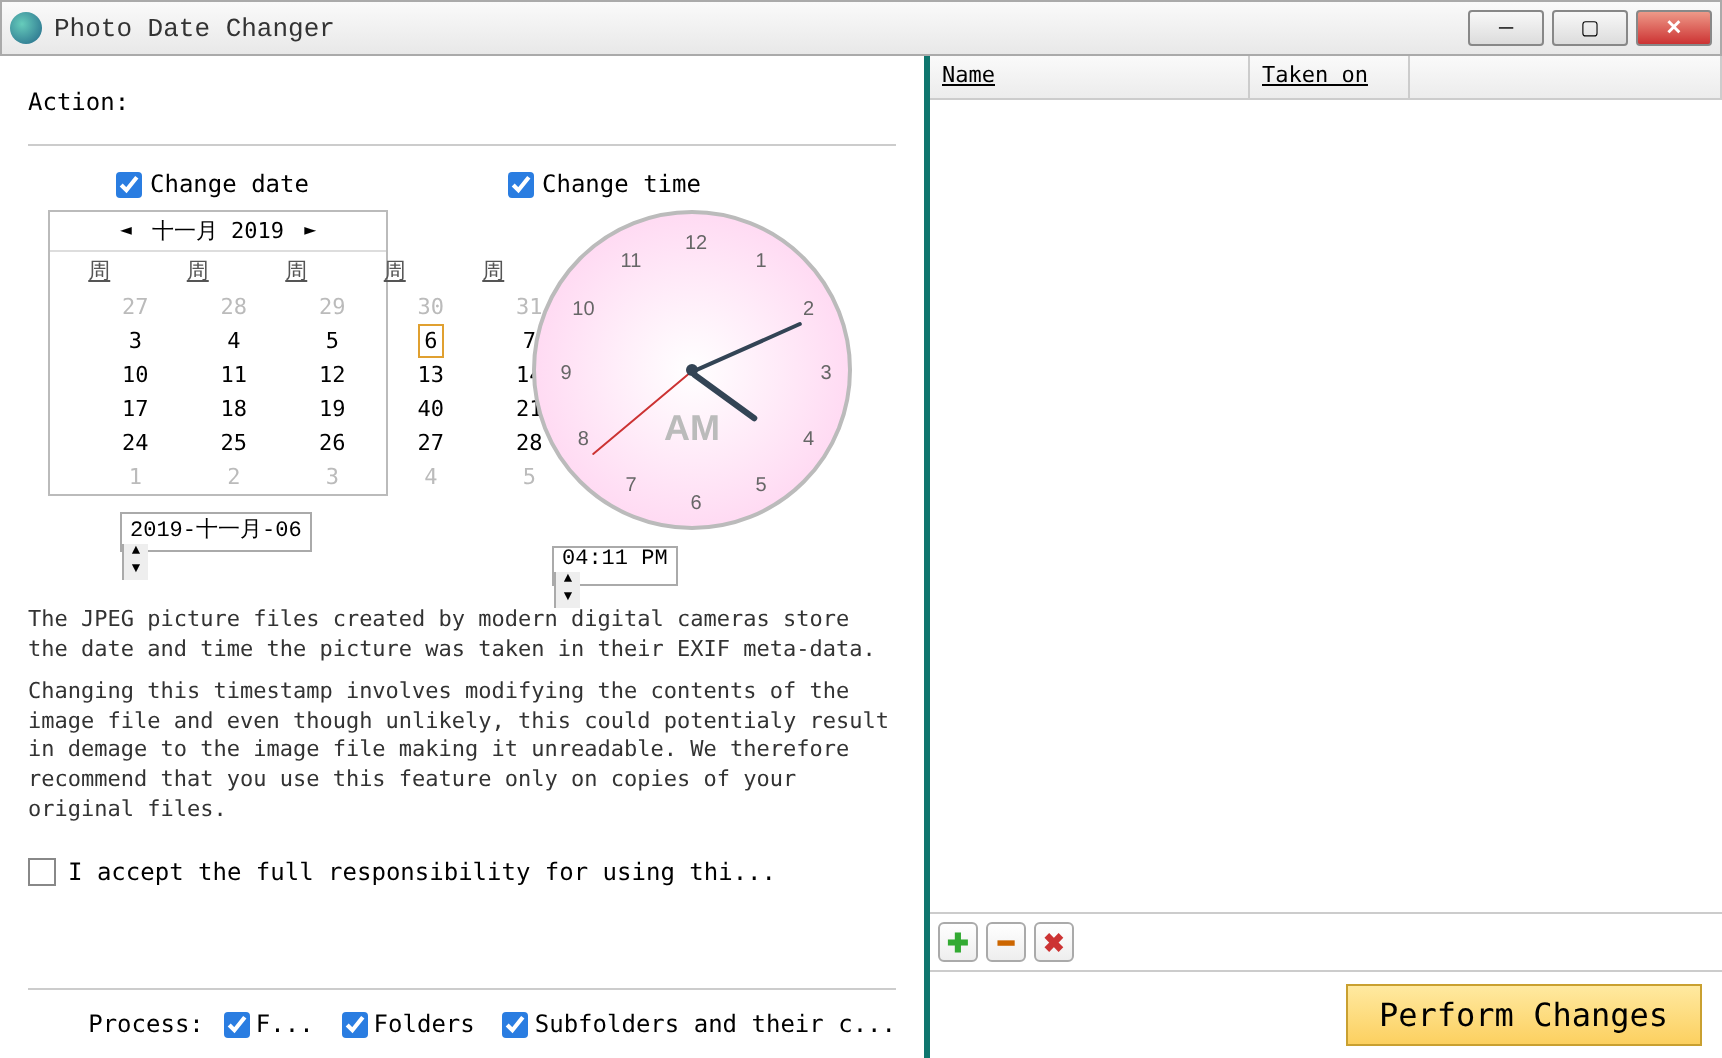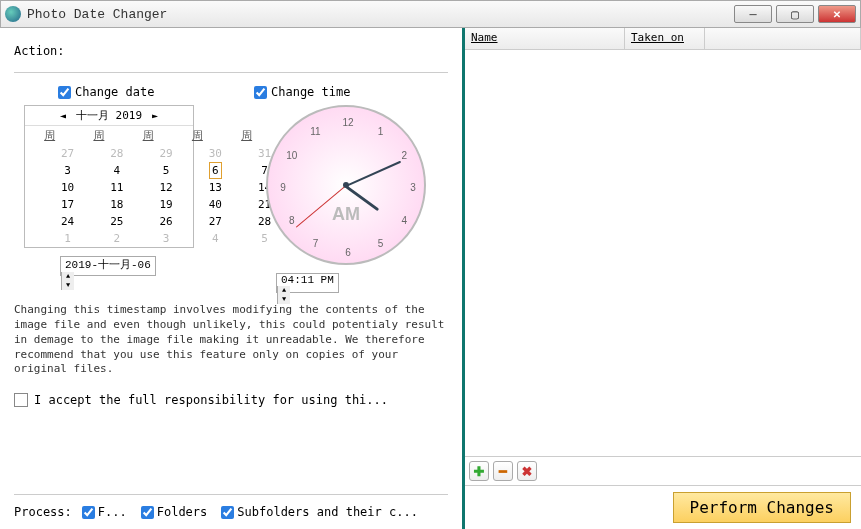--- a/index.html
+++ b/index.html
@@ -59,21 +59,21 @@
 .hand.min { width: 60px; transform: rotate(-24deg); height: 2px; }
 .hand.sec { width: 65px; height: 1px; background: #c33; transform: rotate(140deg); }
 .center-dot { position: absolute; left: 50%; top: 50%; width: 6px; height: 6px; background: #345; border-radius: 50%; transform: translate(-50%,-50%); }
 
 .desc { font-family: monospace; font-size: 11px; line-height: 1.35; color: #333; margin-top: 10px; }
 .desc p { margin-bottom: 6px; }
 
 .accept { margin-top: 10px; font-family: monospace; display: flex; align-items: center; gap: 6px; }
 .accept .cb { width: 14px; height: 14px; border: 1px solid #888; background: #fff; cursor: pointer; }
 
-.process { margin-top: auto; border-top: 1px solid #ccc; padding-top: 10px; font-family: monospace; display: flex; align-items: center; gap: 10px; flex-wrap: wrap; }
+.process { margin-top: auto; border-top: 1px solid #ccc; padding-top: 10px; font-family: monospace; display: flex; align-items: center; gap: 10px; flex-wrap: wrap; justify-content: flex-end; }
 .process .pitem { display: flex; align-items: center; gap: 3px; }
 
 .table-head { display: flex; background: linear-gradient(#fafafa,#ececec); border-bottom: 1px solid #ccc; height: 22px; font-family: monospace; font-size: 11px; text-decoration: underline; }
 .table-head .th { border-right: 1px solid #ccc; padding: 3px 6px; cursor: pointer; }
 .table-body { flex: 1; background: #fff; }
 
 .toolbar { display: flex; gap: 4px; padding: 4px; border-top: 1px solid #ccc; }
 .tbtn { width: 20px; height: 20px; border: 1px solid #aaa; border-radius: 3px; background: linear-gradient(#fff,#eee); display: flex; align-items: center; justify-content: center; font-weight: bold; cursor: pointer; font-size: 13px; }
 .tbtn.add { color: #3a3; }
 .tbtn.rem { color: #c60; }
@@ -205,20 +205,21 @@
           <span class="val">04:11 PM</span>
           <span class="spbtns">
               <span>▲</span>
               <span>▼</span>
             </span>
         </div>
       </div>
     </div>
 
     <div class="desc">
+      <p>The JPEG picture files created by modern digital cameras store the date and time the picture was taken in their EXIF meta-data.</p>
       <p>Changing this timestamp involves modifying the contents of the image file and even though unlikely, this could potentialy result in demage to the image file making it unreadable. We therefore recommend that you use this feature only on copies of your original files.</p>
     </div>
 
     <div class="accept">
       <span class="cb"></span>
       <span>I accept the full responsibility for using thi...</span>
     </div>
 
     <div class="process">
       <span>Process:</span>

